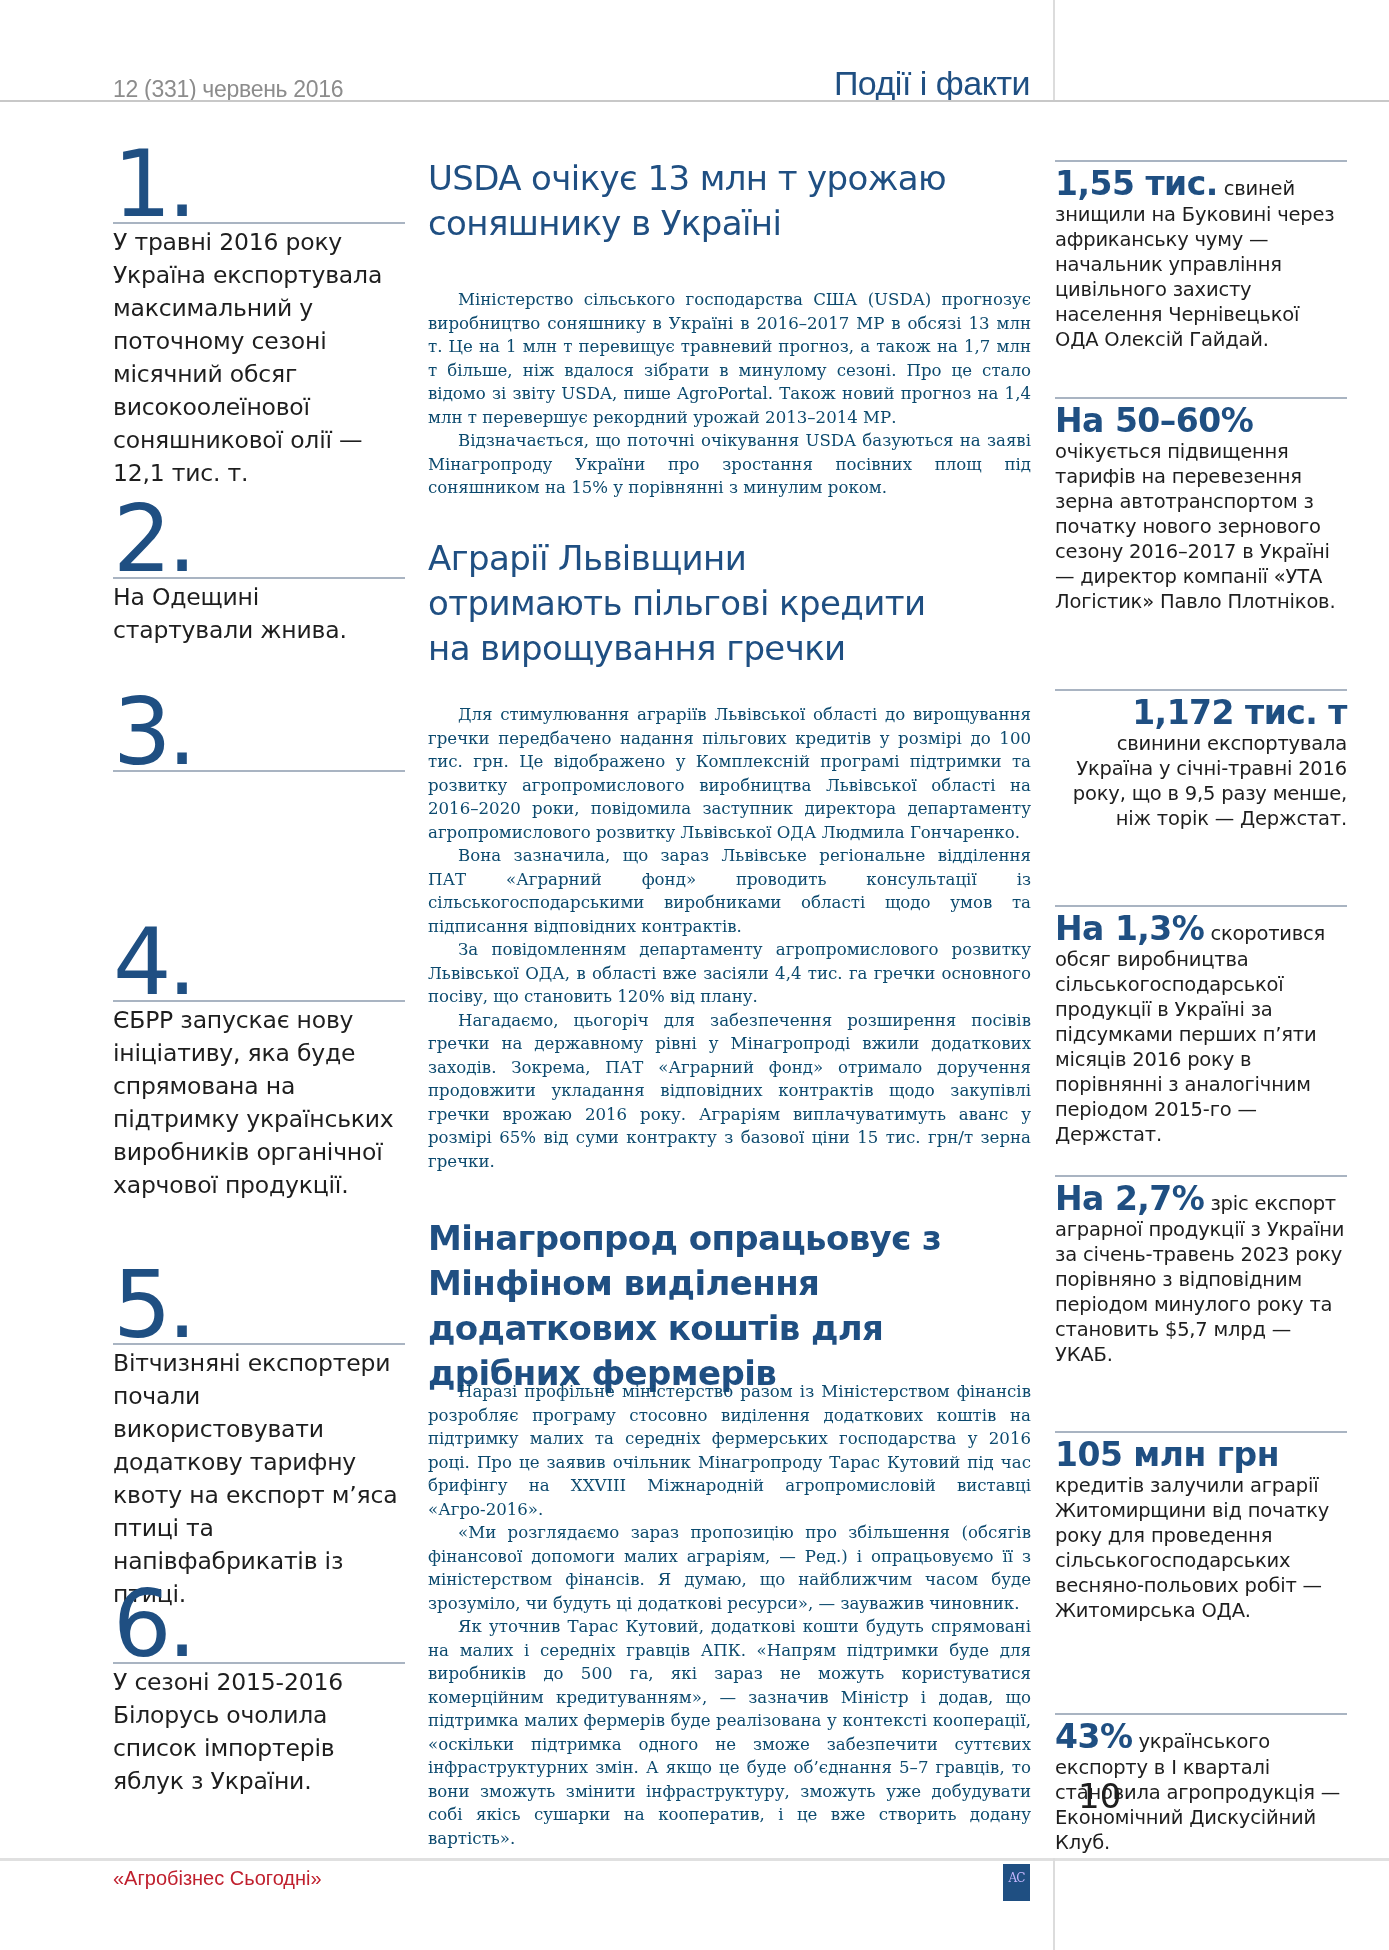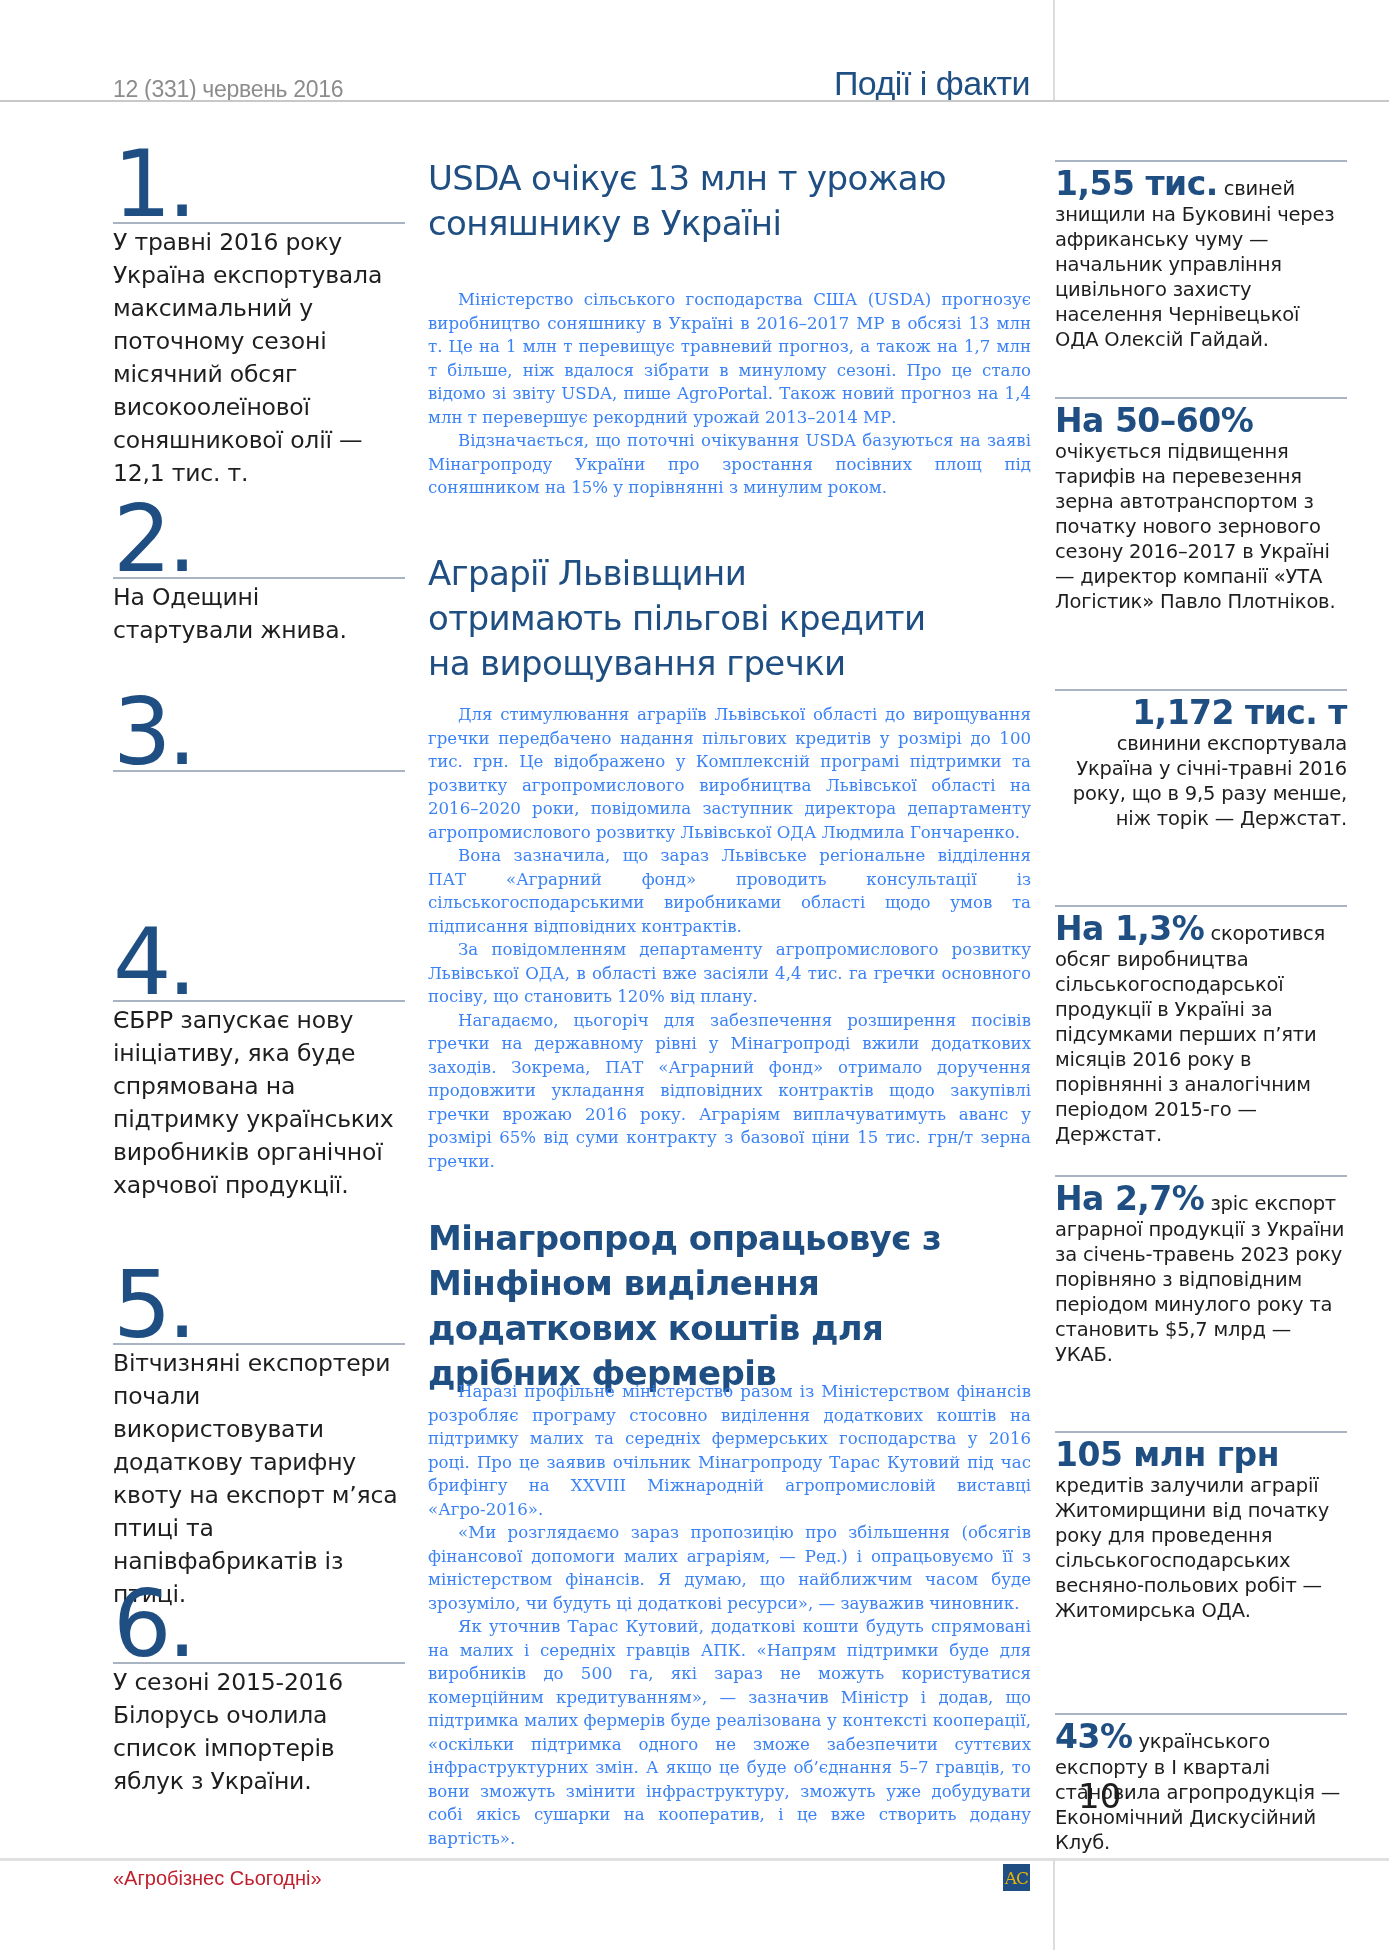--- a/index.html
+++ b/index.html
@@ -9,30 +9,30 @@
   .vline { position:absolute; width:0; border-left:2px solid #dcdcdc; }
   .issue { left:113px; top:76px; font-family:"Liberation Sans", sans-serif; font-size:23px; color:#8c8c8c; letter-spacing:-0.3px; }
   .section-title { right:359px; top:64px; font-family:Liberation Sans, sans-serif; font-size:34px; color:#1f4f82; letter-spacing:-0.5px; }
   
   .num-item { position:absolute; left:113px; width:292px; }
   .num { font-family:"DejaVu Sans", sans-serif; font-size:92px; line-height:78px; color:#1f4f82; font-weight:normal; letter-spacing:-4px; height:76px; }
   .num-rule { border-top:2px solid #a9b4c2; margin-top:0; width:292px; }
   .num-text { font-family:"DejaVu Sans", sans-serif; font-size:23.5px; line-height:33px; color:#1e1e1e; margin-top:2px; letter-spacing:-0.2px; }
   
   .article-title { position:absolute; left:428px; width:610px; font-family:"DejaVu Sans", sans-serif; font-size:34px; line-height:45px; color:#1f4f82; letter-spacing:-0.6px; }
-  .article-body { position:absolute; left:428px; width:603px; font-family:"DejaVu Serif", serif; font-size:16.6px; line-height:23.5px; color:#3b82f6; text-align:justify; }
+  .article-body { position:absolute; left:428px; width:603px; font-family:"DejaVu Serif", serif; font-size:16.6px; line-height:23.5px; color:#0c4a6e; text-align:justify; }
   .article-body p { margin:0; text-indent:30px; }
   
   .stat { position:absolute; left:1055px; width:292px; }
   .stat-rule { border-top:2px solid #a9b4c2; width:292px; }
   .stat-body { font-family:"DejaVu Sans", sans-serif; font-size:19.5px; line-height:25px; color:#1e1e1e; margin-top:4px; letter-spacing:-0.2px; }
   .stat-big { font-family:"DejaVu Sans", sans-serif; font-weight:bold; font-size:33px; line-height:36px; color:#1f4f82; letter-spacing:-0.5px;margin-top:29px; }
   
   .footer-brand { left:113px; top:1867px; font-family:"Liberation Sans", sans-serif; font-size:20px; color:#c0202e; }
-  .ac-logo { left:1003px; top:1864px; width:27px; height:27px; background:#1f4f82; color:#eab308; font-family:"DejaVu Serif", serif; font-size:17px; line-height:29px; text-align:center; letter-spacing:-1px; }
+  .ac-logo { left:1003px; top:1864px; width:27px; height:37px; background:#1f4f82; color:#c4b5fd; font-family:"DejaVu Serif", serif; font-size:12px; line-height:29px; text-align:center; letter-spacing:-1px; }
   .page-num { left:1078px; top:1776px; font-family:"DejaVu Sans", sans-serif; font-size:34px; color:#1e1e1e; }
 </style>
 </head>
 <body>
 
 <div class="vline" style="left:1053px; top:0; height:100px;"></div>
 <div class="abs issue">12 (331) червень 2016</div>
 <div class="abs section-title">Події і факти</div>
 <div class="hline" style="left:0; top:100px; width:1389px;"></div>
 
@@ -65,21 +65,21 @@
   <div class="num-rule"></div>
   <div class="num-text">У сезоні 2015-2016 Білорусь очолила список імпортерів яблук з України.</div>
 </div>
 
 <h2 class="article-title" style="top:156px; margin:0; font-weight:normal;">USDA очікує 13 млн т урожаю соняшнику в Україні</h2>
 <div class="article-body" style="top:288px;">
   <p>Міністерство сільського господарства США (USDA) прогнозує виробництво соняшнику в Україні в 2016–2017 МР в обсязі 13 млн т. Це на 1 млн т перевищує травневий прогноз, а також на 1,7 млн т більше, ніж вдалося зібрати в минулому сезоні. Про це стало відомо зі звіту USDA, пише AgroPortal. Також новий прогноз на 1,4 млн т перевершує рекордний урожай 2013–2014 МР.</p>
   <p>Відзначається, що поточні очікування USDA базуються на заяві Мінагропроду України про зростання посівних площ під соняшником на 15% у порівнянні з минулим роком.</p>
 </div>
 
-<h2 class="article-title" style="top:551px; margin:0; font-weight:normal; width:500px;">Аграрії Львівщини отримають пільгові кредити на вирощування гречки</h2>
+<h2 class="article-title" style="top:536px; margin:0; font-weight:normal; width:500px;">Аграрії Львівщини отримають пільгові кредити на вирощування гречки</h2>
 <div class="article-body" style="top:703px;">
   <p>Для стимулювання аграріїв Львівської області до вирощування гречки передбачено надання пільгових кредитів у розмірі до 100 тис. грн. Це відображено у Комплексній програмі підтримки та розвитку агропромислового виробництва Львівської області на 2016–2020 роки, повідомила заступник директора департаменту агропромислового розвитку Львівської ОДА Людмила Гончаренко.</p>
   <p>Вона зазначила, що зараз Львівське регіональне відділення ПАТ «Аграрний фонд» проводить консультації із сільськогосподарськими виробниками області щодо умов та підписання відповідних контрактів.</p>
   <p>За повідомленням департаменту агропромислового розвитку Львівської ОДА, в області вже засіяли 4,4 тис. га гречки основного посіву, що становить 120% від плану.</p>
   <p>Нагадаємо, цьогоріч для забезпечення розширення посівів гречки на державному рівні у Мінагропроді вжили додаткових заходів. Зокрема, ПАТ «Аграрний фонд» отримало доручення продовжити укладання відповідних контрактів щодо закупівлі гречки врожаю 2016 року. Аграріям виплачуватимуть аванс у розмірі 65% від суми контракту з базової ціни 15 тис. грн/т зерна гречки.</p>
 </div>
 
 <h2 class="article-title" style="top:1216px; margin:0; font-weight:bold;">Мінагропрод опрацьовує з Мінфіном виділення додаткових коштів для дрібних фермерів</h2>
 <div class="article-body" style="top:1380px;">
   <p>Наразі профільне міністерство разом із Міністерством фінансів розробляє програму стосовно виділення додаткових коштів на підтримку малих та середніх фермерських господарства у 2016 році. Про це заявив очільник Мінагропроду Тарас Кутовий під час брифінгу на XXVIII Міжнародній агропромисловій виставці «Агро-2016».</p>

